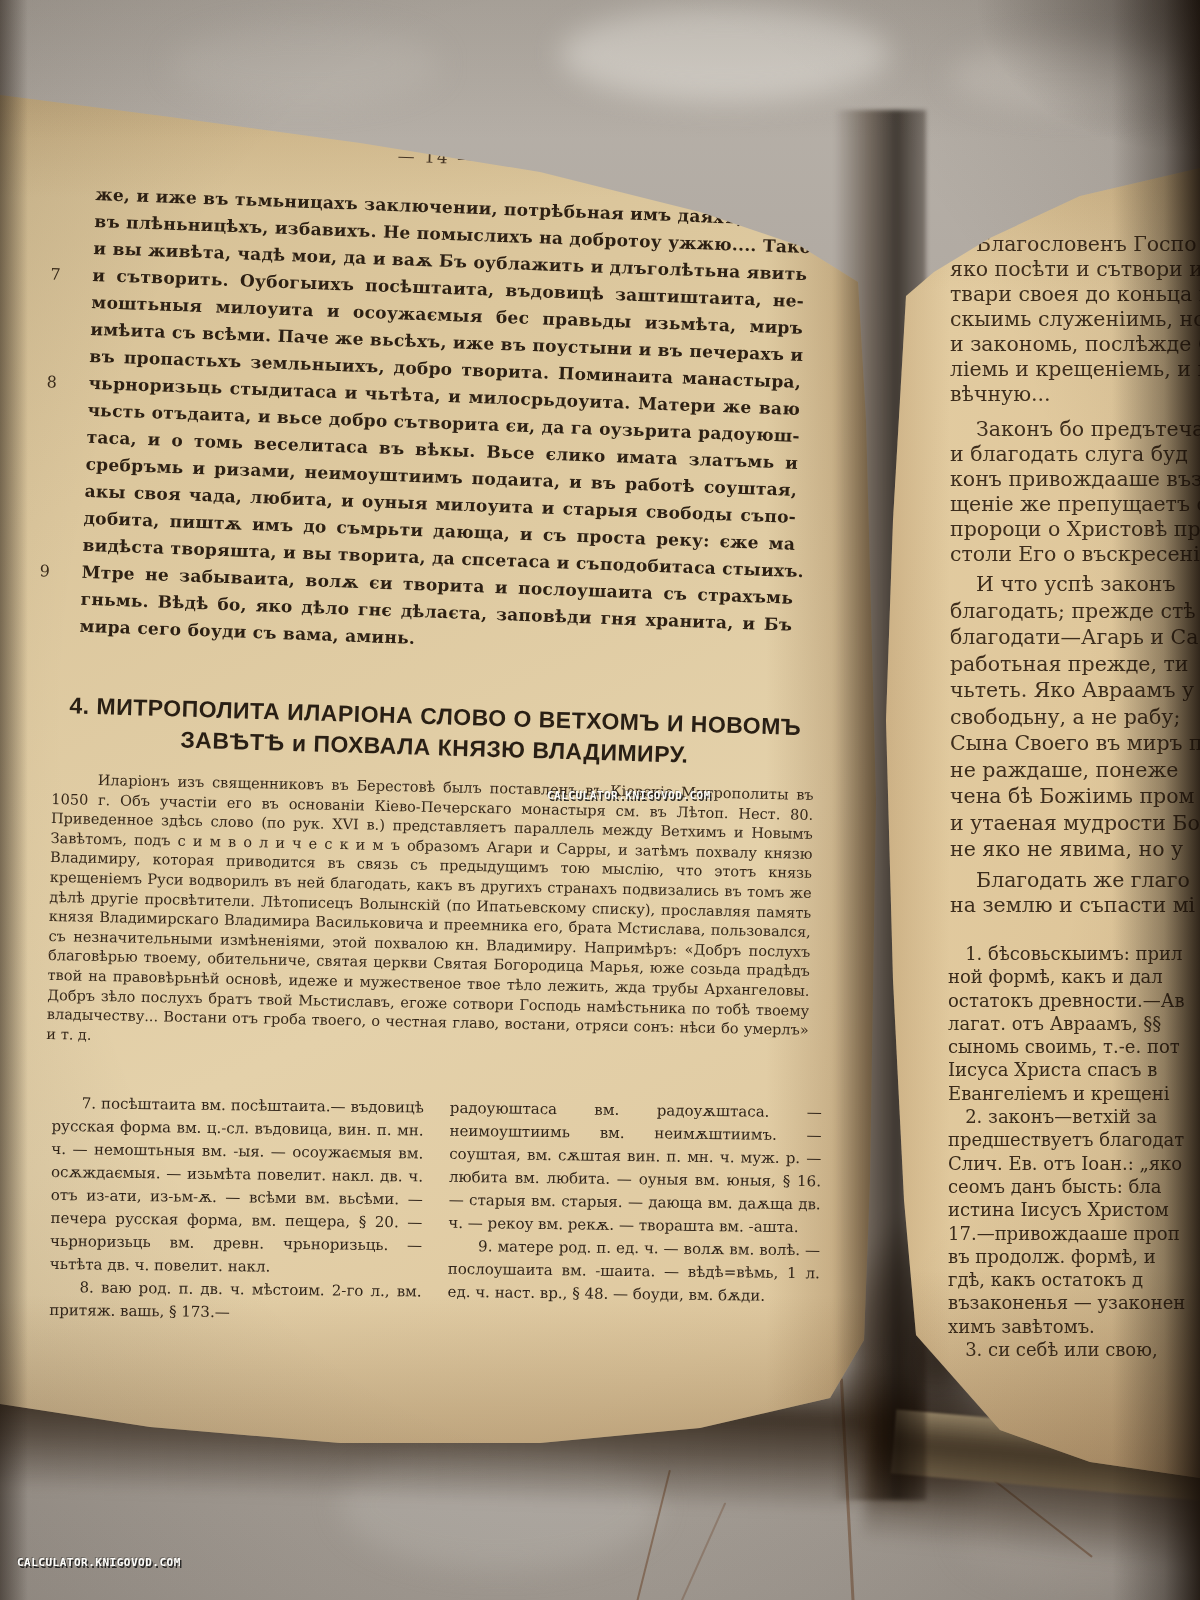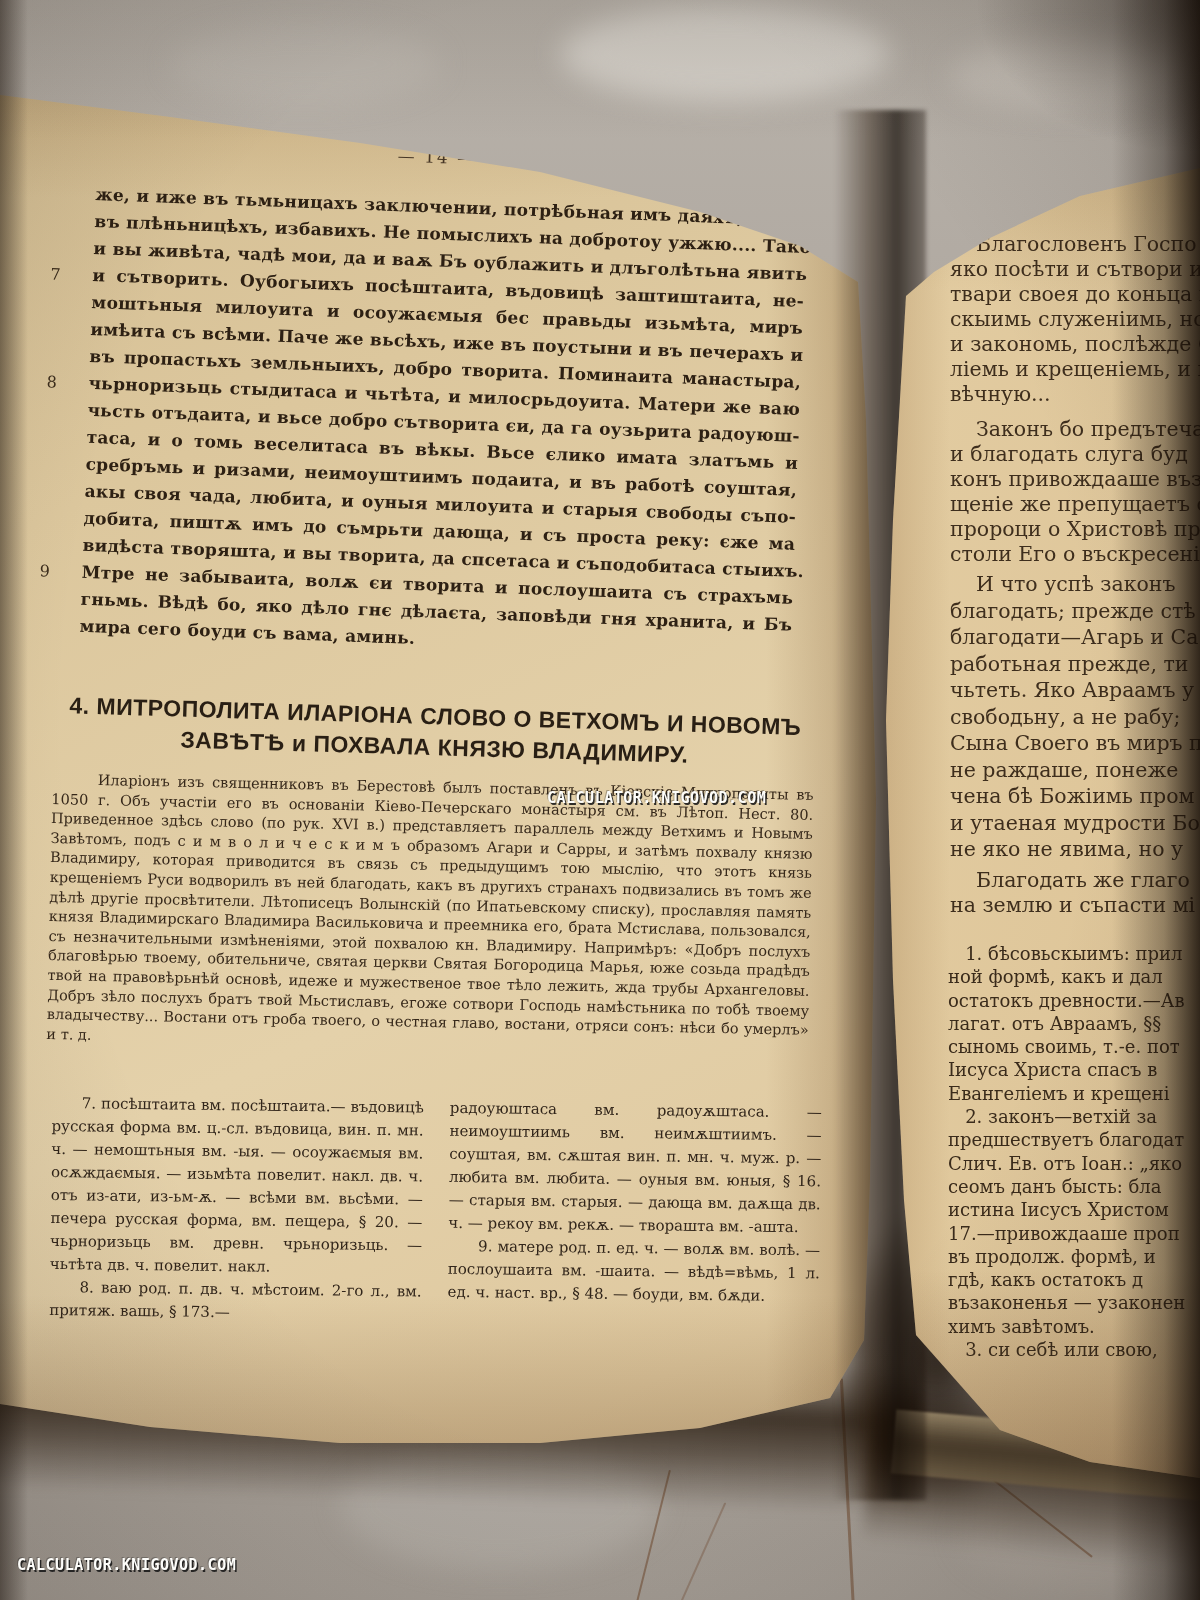--- a/index.html
+++ b/index.html
@@ -88,21 +88,21 @@
   .rp-fn .rline{font-size:18px;line-height:23.3px;color:#3a2b1b;}
   
   #vignette{position:absolute;inset:0;pointer-events:none;
     background:
       radial-gradient(ellipse 320px 220px at 100% 0%,rgba(20,12,6,0.5),rgba(20,12,6,0) 70%),
       linear-gradient(to left,rgba(20,12,6,0.85) 0,rgba(20,12,6,0.35) 36px,rgba(20,12,6,0) 88px),
       linear-gradient(to right,rgba(25,16,9,0.5) 0,rgba(25,16,9,0) 28px),
       linear-gradient(to bottom,rgba(70,60,50,0.16) 0,rgba(0,0,0,0) 140px),
       radial-gradient(ellipse at 48% 45%,rgba(0,0,0,0) 58%,rgba(30,20,12,0.17) 100%);}
   
-  .wm{position:absolute;font-family:"DejaVu Sans Mono", monospace;font-weight:bold;font-size:15px;
+  .wm{position:absolute;font-family:"DejaVu Sans Mono", monospace;font-weight:bold;font-size:11px;
     color:#fdfdfa;letter-spacing:0.5px;
     text-shadow:1.5px 1.5px 0 rgba(25,25,25,0.9),-1px -1px 0 rgba(25,25,25,0.3);}
   .wm-center{left:547px;top:789px;}
   .wm-bottom{left:17px;top:1556px;}
 </style>
 </head>
 <body>
 
 <div id="scene">
 

